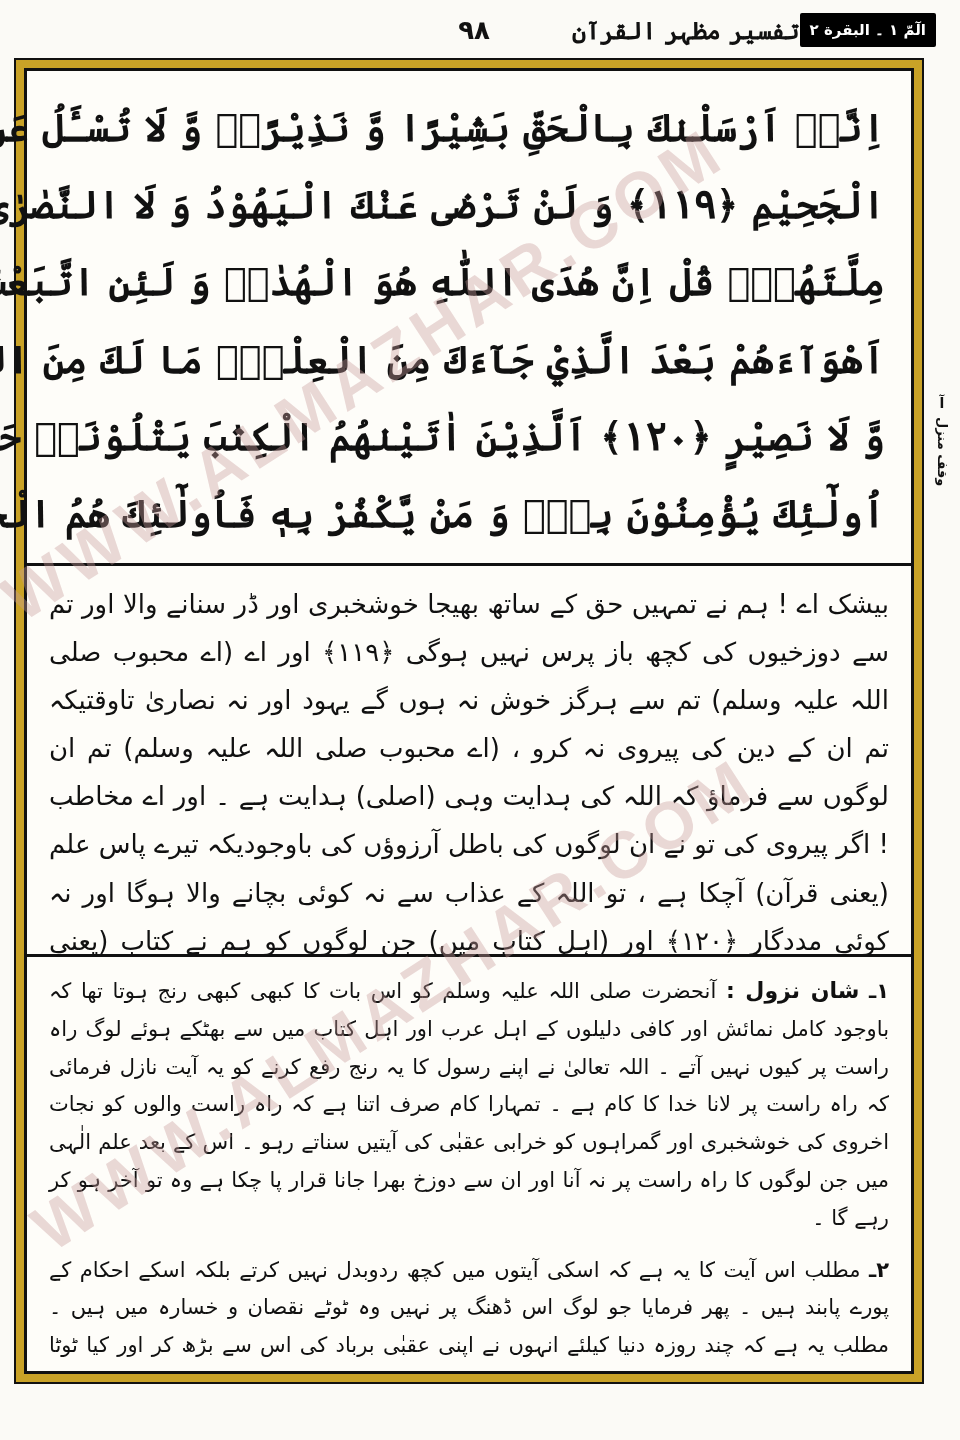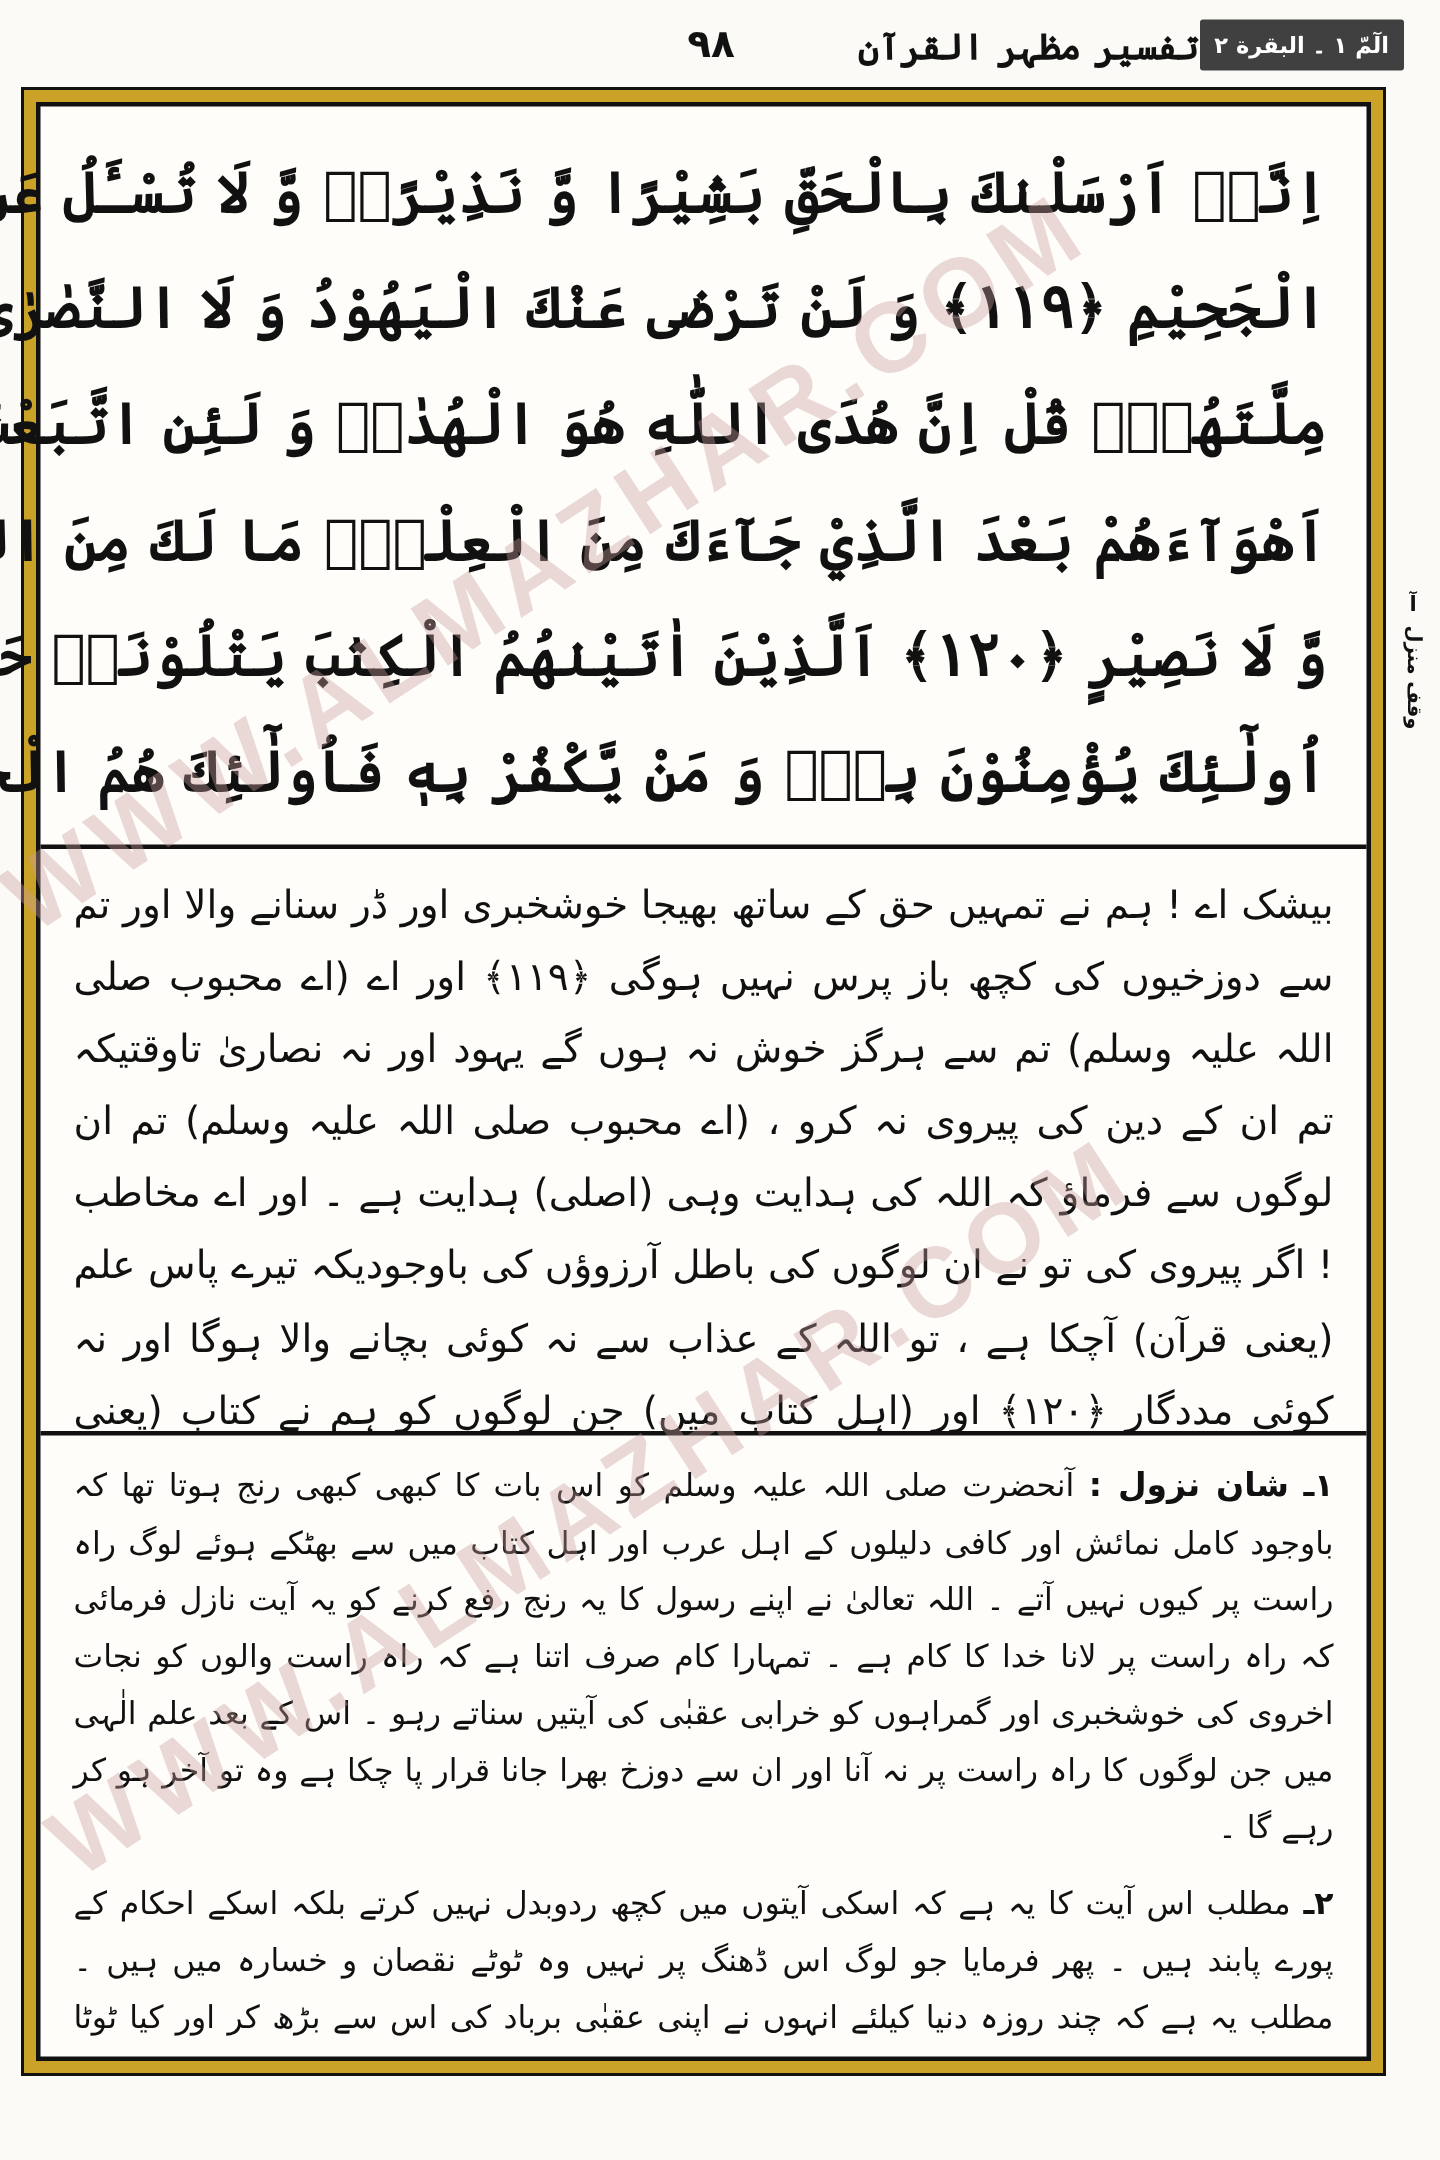--- a/index.html
+++ b/index.html
@@ -21,21 +21,21 @@
   .book-title{
     font-size:24px;font-weight:bold;
     font-family:"DejaVu Serif", serif;
     white-space:nowrap;
   }
   .page-number{
     position:absolute;left:50%;transform:translateX(-50%);
     font-size:26px;font-weight:bold;
   }
   .surah-badge{
-    background:#404040;color:#fff;
+    background:#000000;color:#fff;
     font-size:15px;font-weight:bold;
     padding:8px 10px;border-radius:2px;
     white-space:nowrap;
   }
 
   
   .frame-outer{
     position:absolute;top:58px;left:14px;right:36px;bottom:56px;
     border:2px solid #111;
     background:#c9a227;

